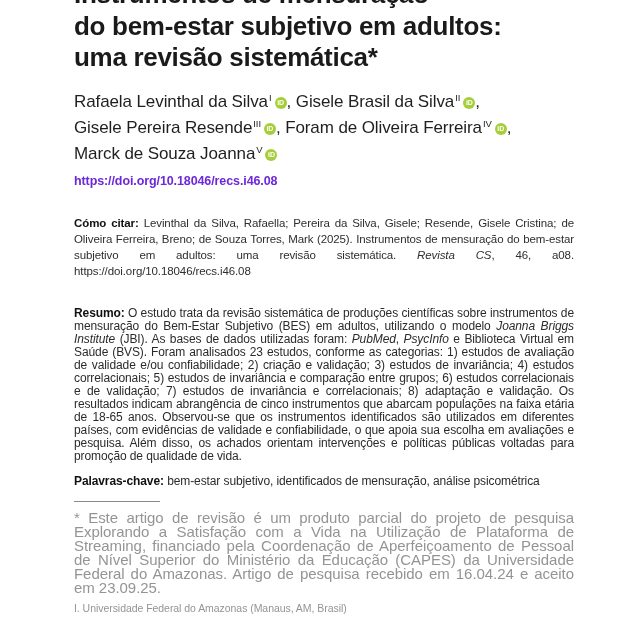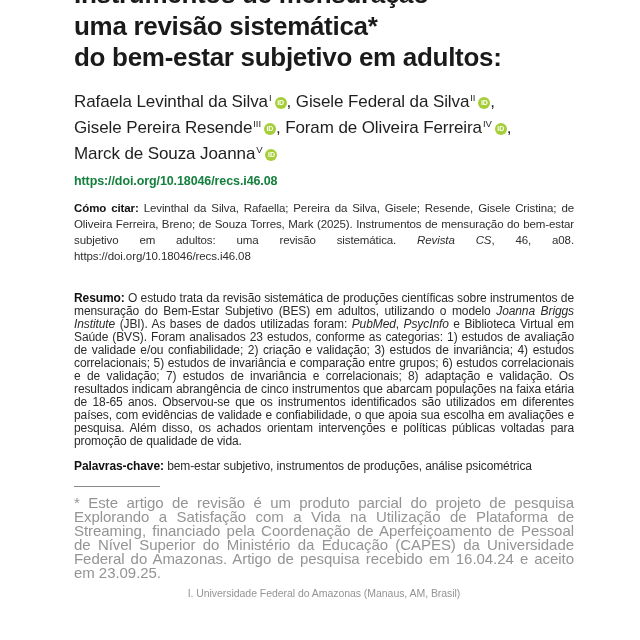--- a/index.html
+++ b/index.html
@@ -28,65 +28,65 @@
   .author-line{line-height:22px;white-space:nowrap;}
   .author-mark{font-size:9.5px;vertical-align:6px;margin-left:1px;}
   .orcid{
     display:inline-flex;align-items:center;justify-content:center;
     width:12px;height:12px;border-radius:50%;
     color:#ffffff;font-size:7px;font-weight:bold;
     margin-left:3px;vertical-align:2px;
     cursor:pointer;
   }
   
-  .doi{margin-top:9px;font-size:12.5px;font-weight:bold;color:#15803d;letter-spacing:-0.1px;}
+  .doi{margin-top:9px;font-size:12.5px;font-weight:bold;color:#6d28d9;letter-spacing:-0.1px;}
   
-  .citation{margin-top:12px;font-size:11.5px;line-height:16px;color:#2e2e2e;text-align:justify;letter-spacing:-0.1px;}
+  .citation{margin-top:27px;font-size:11.5px;line-height:16px;color:#2e2e2e;text-align:justify;letter-spacing:-0.1px;}
   .citation b{color:#111111;}
   
   .abstract{margin-top:28px;font-size:12px;line-height:13px;text-align:justify;letter-spacing:-0.1px;color:#2b2b2b;}
   .keywords{margin-top:9px;font-size:12px;line-height:18px;letter-spacing:-0.1px;color:#2b2b2b;}
   .it{font-style:italic;}
   b.lbl{color:#111111;}
   
   .rule{margin-top:11px;width:86px;border-top:1px solid #8a8a8a;height:0;}
   .star-note{margin-top:9px;font-size:15px;line-height:14px;color:#949494;text-align:justify;letter-spacing:-0.05px;}
-  .affiliations{margin-top:1px;text-align:center;}
+  .affiliations{margin-top:1px;}
   .affiliation{font-size:10.5px;line-height:13px;color:#949494;margin-top:7px;letter-spacing:-0.05px;}
 </style>
 </head>
 <body>
 
 <div class="page">
   <div class="content">
 
     <div class="title-clip">
       <div class="title-line-inner">Instrumentos de mensuração</div>
     </div>
+    <div class="title-line">do bem-estar subjetivo em adultos:</div>
     <div class="title-line">uma revisão sistemática*</div>
-    <div class="title-line">do bem-estar subjetivo em adultos:</div>
 
     <div class="authors">
-        <div class="author-line"><span>Rafaela Levinthal da Silva</span><span class="author-mark">I</span><span class="orcid" style="background: rgb(166, 206, 57);">iD</span>, <span>Gisele Federal da Silva</span><span class="author-mark">II</span><span class="orcid" style="background: rgb(166, 206, 57);">iD</span>, </div>
+        <div class="author-line"><span>Rafaela Levinthal da Silva</span><span class="author-mark">I</span><span class="orcid" style="background: rgb(166, 206, 57);">iD</span>, <span>Gisele Brasil da Silva</span><span class="author-mark">II</span><span class="orcid" style="background: rgb(166, 206, 57);">iD</span>, </div>
         <div class="author-line"><span>Gisele Pereira Resende</span><span class="author-mark">III</span><span class="orcid" style="background: rgb(166, 206, 57);">iD</span>, <span>Foram de Oliveira Ferreira</span><span class="author-mark">IV</span><span class="orcid" style="background: rgb(166, 206, 57);">iD</span>, </div>
         <div class="author-line"><span>Marck de Souza Joanna</span><span class="author-mark">V</span><span class="orcid" style="background: rgb(166, 206, 57);">iD</span></div>
       </div>
 
     <div class="doi">https://doi.org/10.18046/recs.i46.08</div>
 
     <div class="citation">
       <b class="lbl">Cómo citar:</b><span><span> Levinthal da Silva, Rafaella; Pereira da Silva, Gisele; Resende, Gisele Cristina; de Oliveira Ferreira, Breno; de Souza Torres, Mark (2025). Instrumentos de mensuração do bem-estar subjetivo em adultos: uma revisão sistemática. </span><span class="it">Revista CS</span><span>, 46, a08. https://doi.org/10.18046/recs.i46.08</span></span>
     </div>
 
     <div class="abstract">
       <b class="lbl">Resumo:</b><span><span> O estudo trata da revisão sistemática de produções científicas sobre instrumentos de mensuração do Bem-Estar Subjetivo (BES) em adultos, utilizando o modelo </span><span class="it">Joanna Briggs Institute</span><span> (JBI). As bases de dados utilizadas foram: </span><span class="it">PubMed</span><span>, </span><span class="it">PsycInfo</span><span> e Biblioteca Virtual em Saúde (BVS). Foram analisados 23 estudos, conforme as categorias: 1) estudos de avaliação de validade e/ou confiabilidade; 2) criação e validação; 3) estudos de invariância; 4) estudos correlacionais; 5) estudos de invariância e comparação entre grupos; 6) estudos correlacionais e de validação; 7) estudos de invariância e correlacionais; 8) adaptação e validação. Os resultados indicam abrangência de cinco instrumentos que abarcam populações na faixa etária de 18-65 anos. Observou-se que os instrumentos identificados são utilizados em diferentes países, com evidências de validade e confiabilidade, o que apoia sua escolha em avaliações e pesquisa. Além disso, os achados orientam intervenções e políticas públicas voltadas para promoção de qualidade de vida.</span></span>
     </div>
 
     <div class="keywords">
-      <b class="lbl">Palavras-chave:</b><span> bem-estar subjetivo, instrumentos de produções, análise psicométrica</span>
+      <b class="lbl">Palavras-chave:</b><span> bem-estar subjetivo, identificados de mensuração, análise psicométrica</span>
     </div>
 
     <div class="rule"></div>
 
     <div class="star-note">* Este artigo de revisão é um produto parcial do projeto de pesquisa Explorando a Satisfação com a Vida na Utilização de Plataforma de Streaming, financiado pela Coordenação de Aperfeiçoamento de Pessoal de Nível Superior do Ministério da Educação (CAPES) da Universidade Federal do Amazonas. Artigo de pesquisa recebido em 16.04.24 e aceito em 23.09.25.</div>
 
     <div class="affiliations">
         <div class="affiliation">I. Universidade Federal do Amazonas (Manaus, AM, Brasil)</div>
       </div>
 

